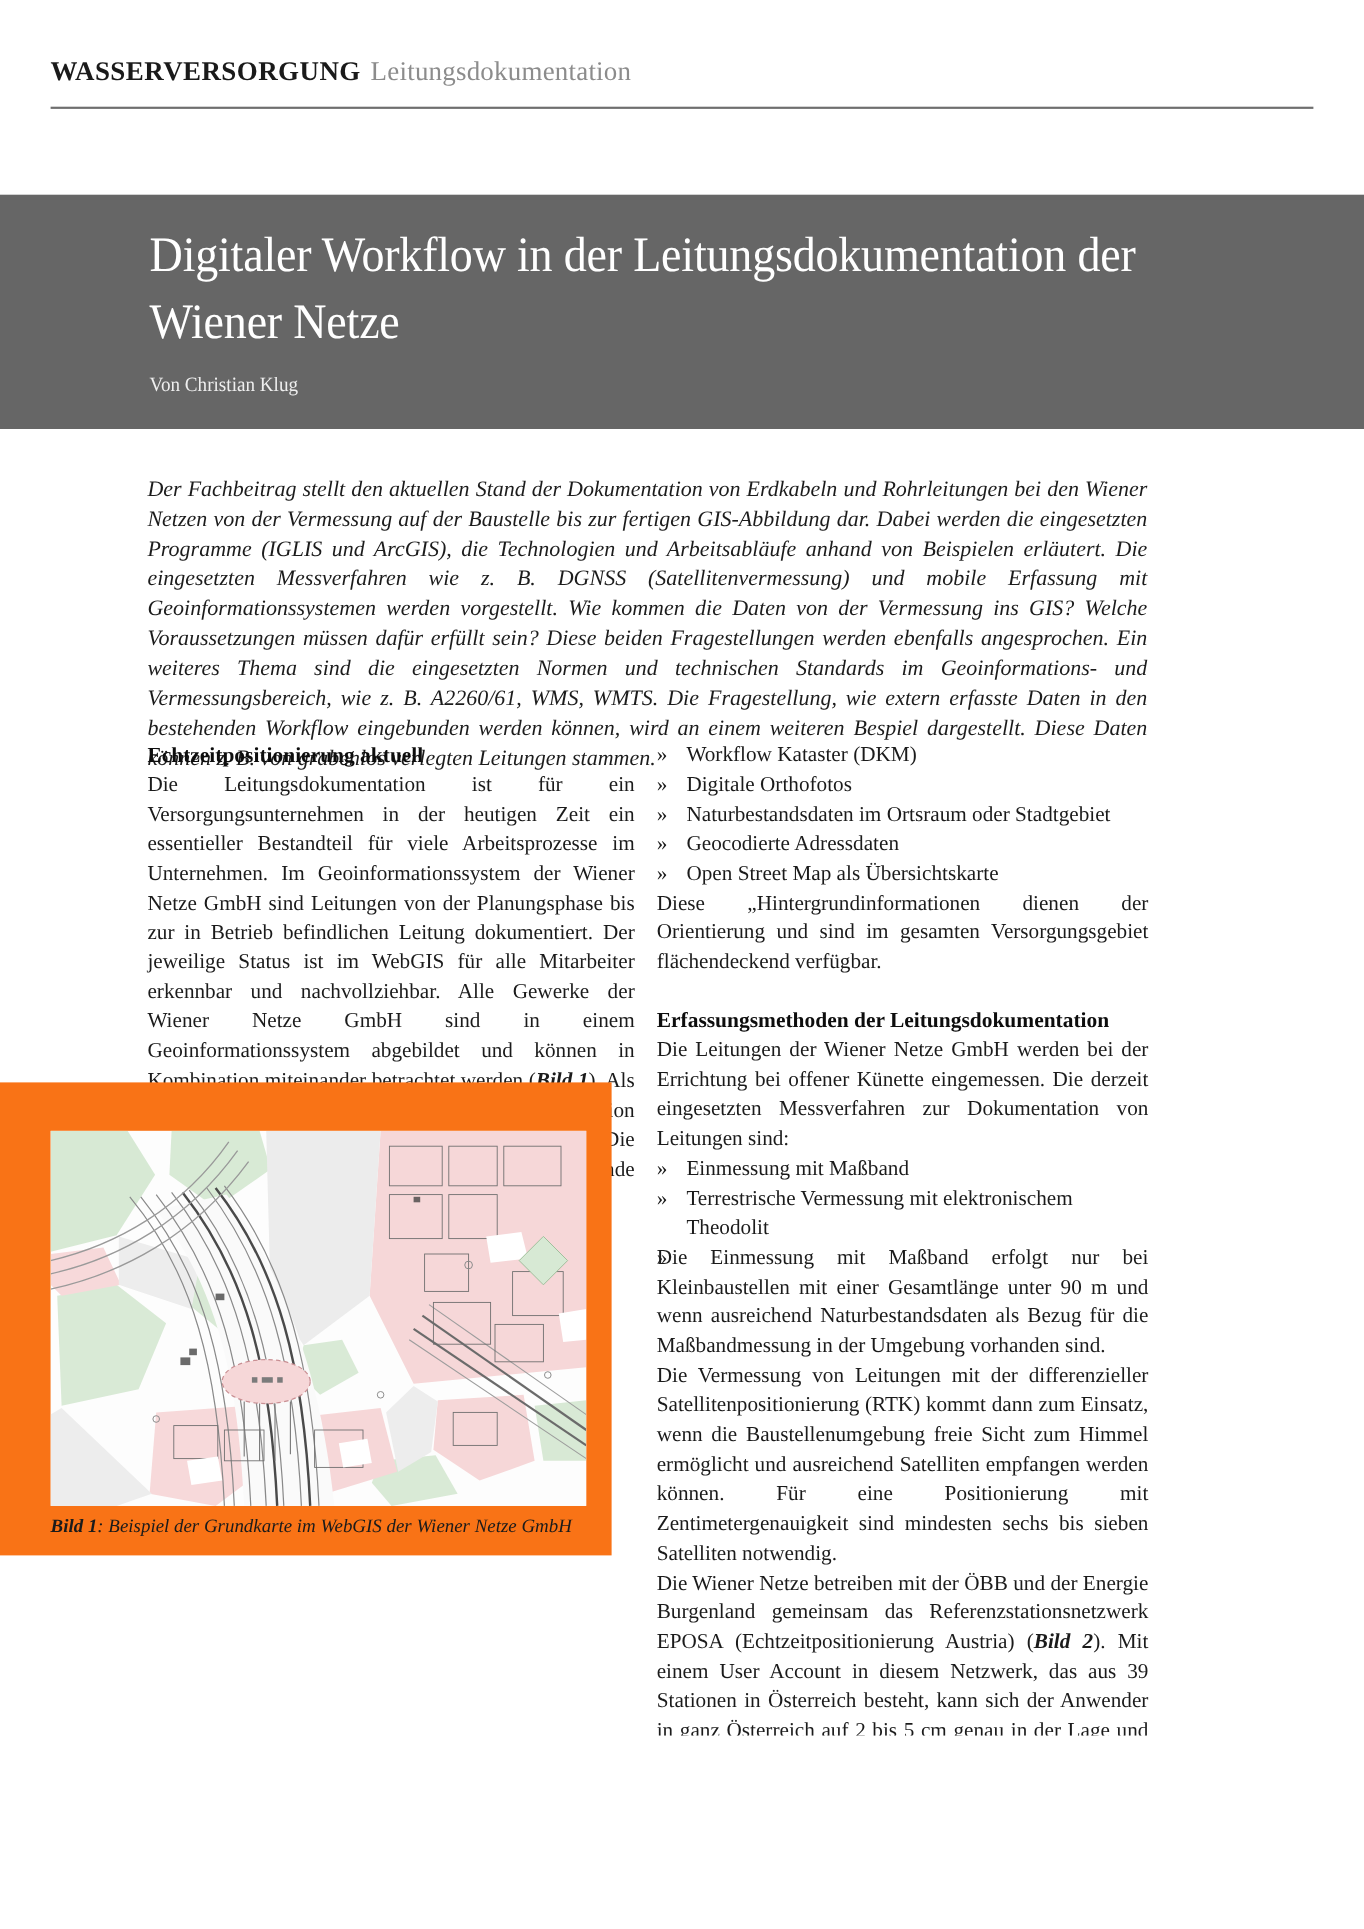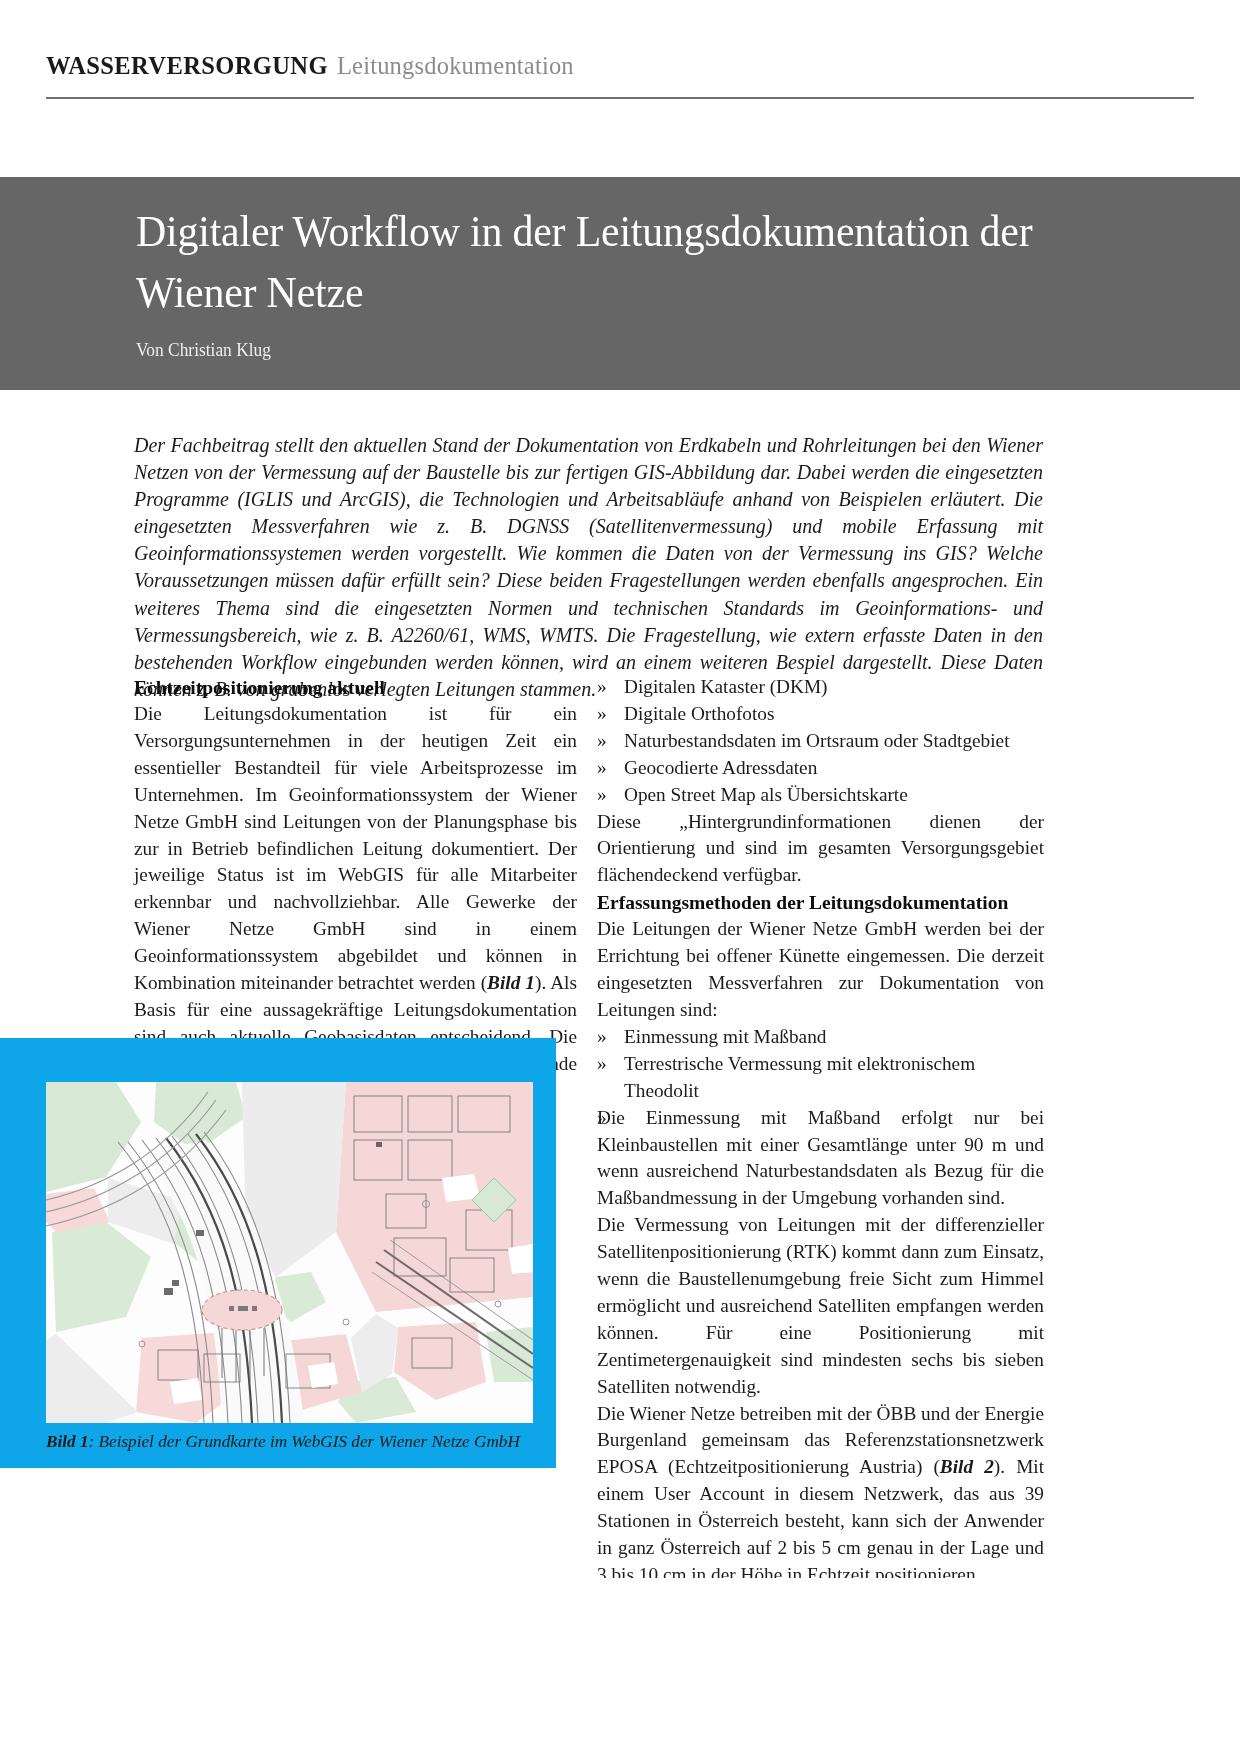--- a/index.html
+++ b/index.html
@@ -107,21 +107,21 @@
   .col-right { left: 597px; top: 674px; width: 447px; }
 
   h2.sub {
     font-size: 19.5px;
     font-weight: bold;
     margin: 0 0 0 0;
     line-height: 27px;
     text-align: left;
     color: #0d0d0d;
   }
-  h2.sub.spaced { }
+  h2.sub.spaced { margin-top: 26px; }
   p.body {
     margin: 0;
     text-align: justify;
     text-justify: inter-word;
     -webkit-hyphens: manual;
     hyphens: manual;
   }
 
   ul.dashlist {
     list-style: none;
@@ -139,24 +139,24 @@
     left: 0;
     top: 0;
     color: #1b1b1b;
   }
   .bi { font-weight: bold; font-style: italic; }
 
   
   .figure {
     position: absolute;
     left: 0;
-    top: 1038px;
+    top: 984px;
     width: 556px;
     height: 430px;
-    background: #0ea5e9;
+    background: #f97316;
   }
   .figure .mapbox {
     position: absolute;
     left: 46px;
     top: 44px;
     width: 487px;
     height: 341px;
     overflow: hidden;
     background: #fdfdfd;
   }
@@ -225,21 +225,21 @@
 
   <div class="abstract">Der Fachbeitrag stellt den aktuellen Stand der Dokumentation von Erdkabeln und Rohrleitungen bei den Wiener Netzen von der Vermessung auf der Baustelle bis zur fertigen GIS-Abbildung dar. Dabei werden die eingesetzten Programme (IGLIS und ArcGIS), die Technologien und Arbeitsabläufe anhand von Beispielen erläutert. Die eingesetzten Messverfahren wie z. B. DGNSS (Satellitenvermessung) und mobile Erfassung mit Geoinformationssystemen werden vorgestellt. Wie kommen die Daten von der Vermessung ins GIS? Welche Voraussetzungen müssen dafür erfüllt sein? Diese beiden Fragestellungen werden ebenfalls angesprochen. Ein weiteres Thema sind die eingesetzten Normen und technischen Standards im Geoinformations- und Vermessungsbereich, wie z. B. A2260/61, WMS, WMTS. Die Fragestellung, wie extern erfasste Daten in den bestehenden Workflow eingebunden werden können, wird an einem weiteren Bespiel dargestellt. Diese Daten können z. B. von grabenlos verlegten Leitungen stammen.</div>
 
   <div class="col col-left">
     <h2 class="sub">Echtzeitpositionierung aktuell</h2>
     <p class="body"><span>Die Leitungsdokumentation ist für ein Versorgungsunternehmen in der heutigen Zeit ein essentieller Bestandteil für viele Arbeitsprozesse im Unternehmen. Im Geoinformationssystem der Wiener Netze GmbH sind Leitungen von der Planungsphase bis zur in Betrieb befindlichen Leitung dokumentiert. Der jeweilige Status ist im WebGIS für alle Mitarbeiter erkennbar und nachvollziehbar. Alle Gewerke der Wiener Netze GmbH sind in einem Geoinformationssystem abgebildet und können in Kombination miteinander betrachtet werden (</span><span class="bi">Bild 1</span><span>). Als Basis für eine aussagekräftige Leitungsdokumentation sind auch aktuelle Geobasisdaten entscheidend. Die Wiener Netze setzen hierfür folgende Geodatenbestände ein:</span></p>
   </div>
 
   <div class="col col-right">
     <ul class="dashlist">
-      <li><span class="gmark">»</span><span>Digitalen Kataster (DKM)</span></li>
+      <li><span class="gmark">»</span><span>Workflow Kataster (DKM)</span></li>
       <li><span class="gmark">»</span><span>Digitale Orthofotos</span></li>
       <li><span class="gmark">»</span><span>Naturbestandsdaten im Ortsraum oder Stadtgebiet</span></li>
       <li><span class="gmark">»</span><span>Geocodierte Adressdaten</span></li>
       <li><span class="gmark">»</span><span>Open Street Map als Übersichtskarte</span></li>
     </ul>
     <p class="body">Diese „Hintergrundinformationen dienen der Orientierung und sind im gesamten Versorgungsgebiet flächendeckend verfügbar.</p>
 
     <h2 class="sub spaced">Erfassungsmethoden der Leitungsdokumentation</h2>
     <p class="body">Die Leitungen der Wiener Netze GmbH werden bei der Errichtung bei offener Künette eingemessen. Die derzeit eingesetzten Messverfahren zur Dokumentation von Leitungen sind:</p>
 

